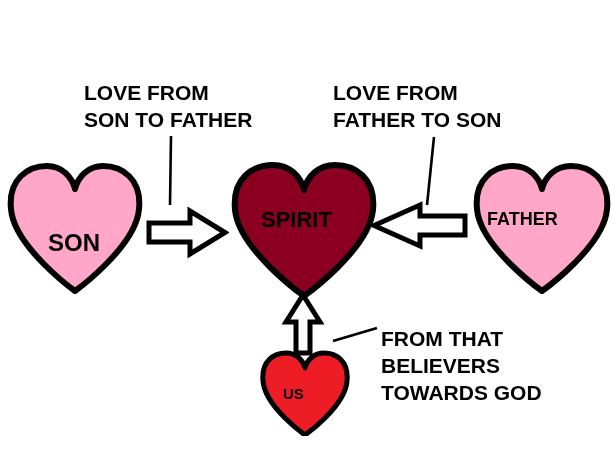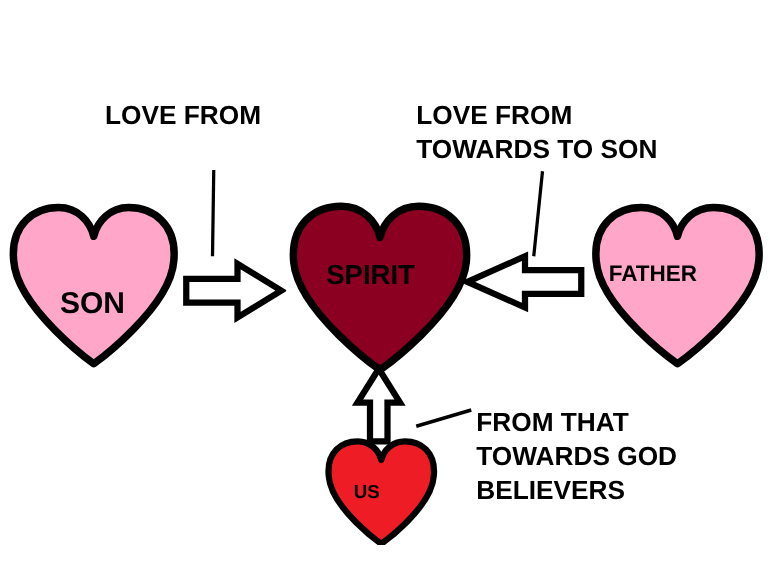--- a/index.html
+++ b/index.html
@@ -47,29 +47,30 @@
     display: block;
   }
 </style>
 </head>
 <body>
 
 <div id="stage">
 
   <div class="caption" style="left:84px; top:79px;">
     <div>LOVE FROM</div>
+    <div>SON TO FATHER</div>
   </div>
 
   <svg class="connector" style="left:160px; top:133px;" width="24" height="78" viewBox="0 0 24 78">
     <line x1="11" y1="3" x2="10" y2="72" stroke="#000000" stroke-width="2.6"></line>
   </svg>
 
   <div class="caption" style="left:333px; top:79px;">
     <div>LOVE FROM</div>
-    <div>TOWARDS TO SON</div>
+    <div>FATHER TO SON</div>
   </div>
 
   <svg class="connector" style="left:416px; top:133px;" width="30" height="78" viewBox="0 0 30 78">
     <line x1="18" y1="4" x2="11" y2="72" stroke="#000000" stroke-width="2.6"></line>
   </svg>
 
   <div class="heart-wrap" style="left:4px; top:161px;">
     <svg width="142" height="134" viewBox="0 0 142 134">
       <path d="M71 130
                C 71 130, 10 86, 7 48
@@ -128,21 +129,21 @@
   <svg class="arrow-svg" style="left:369px; top:200px;" width="100" height="52" viewBox="0 0 100 52">
     <path d="M96 16 L 51 16 L 51 5 L 5 25.5 L 51 46 L 51 35 L 96 35 Z" fill="#FFFFFF" stroke="#000000" stroke-width="5" stroke-linejoin="miter"></path>
   </svg>
 
   <svg class="arrow-svg" style="left:281px; top:291px;" width="44" height="66" viewBox="0 0 44 66">
     <path d="M22 4 L 39 31 L 29 31 L 29 62 L 15 62 L 15 31 L 5 31 Z" fill="#FFFFFF" stroke="#000000" stroke-width="5" stroke-linejoin="miter"></path>
   </svg>
 
   <div class="caption" style="left:381px; top:325px;">
     <div>FROM THAT</div>
+    <div>BELIEVERS</div>
     <div>TOWARDS GOD</div>
-    <div>BELIEVERS</div>
   </div>
 
   <svg class="connector" style="left:328px; top:320px;" width="54" height="26" viewBox="0 0 54 26">
     <line x1="5" y1="21" x2="49" y2="8" stroke="#000000" stroke-width="2.8"></line>
   </svg>
 
 </div>
 
 </body></html>

